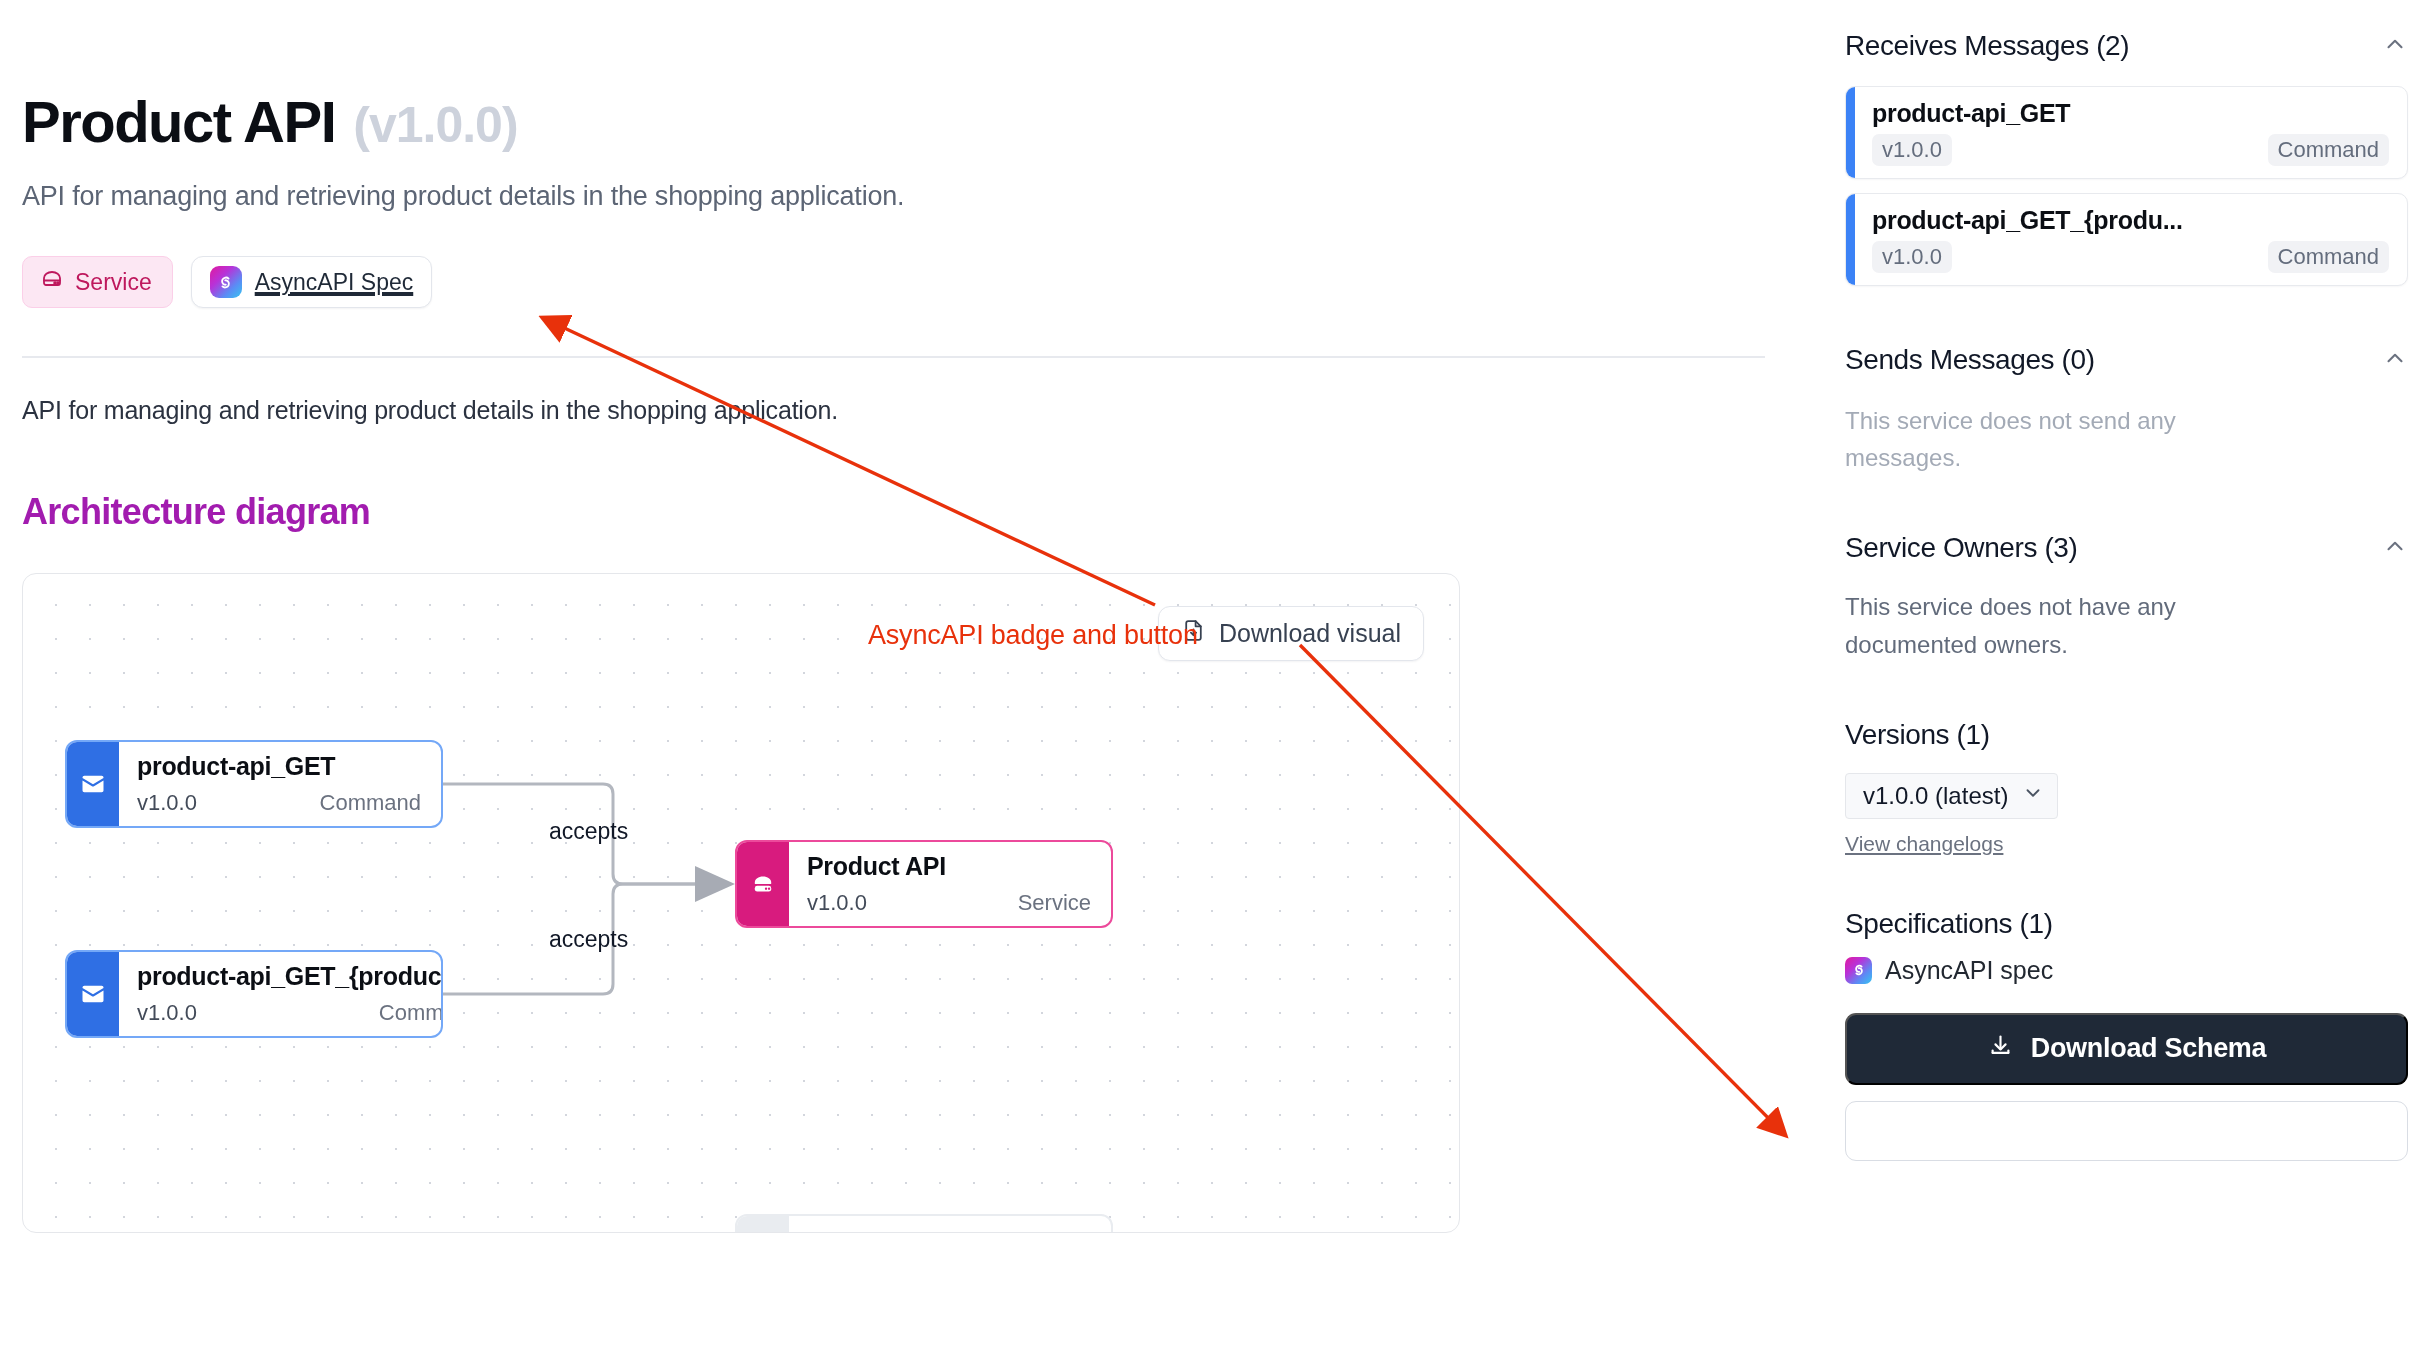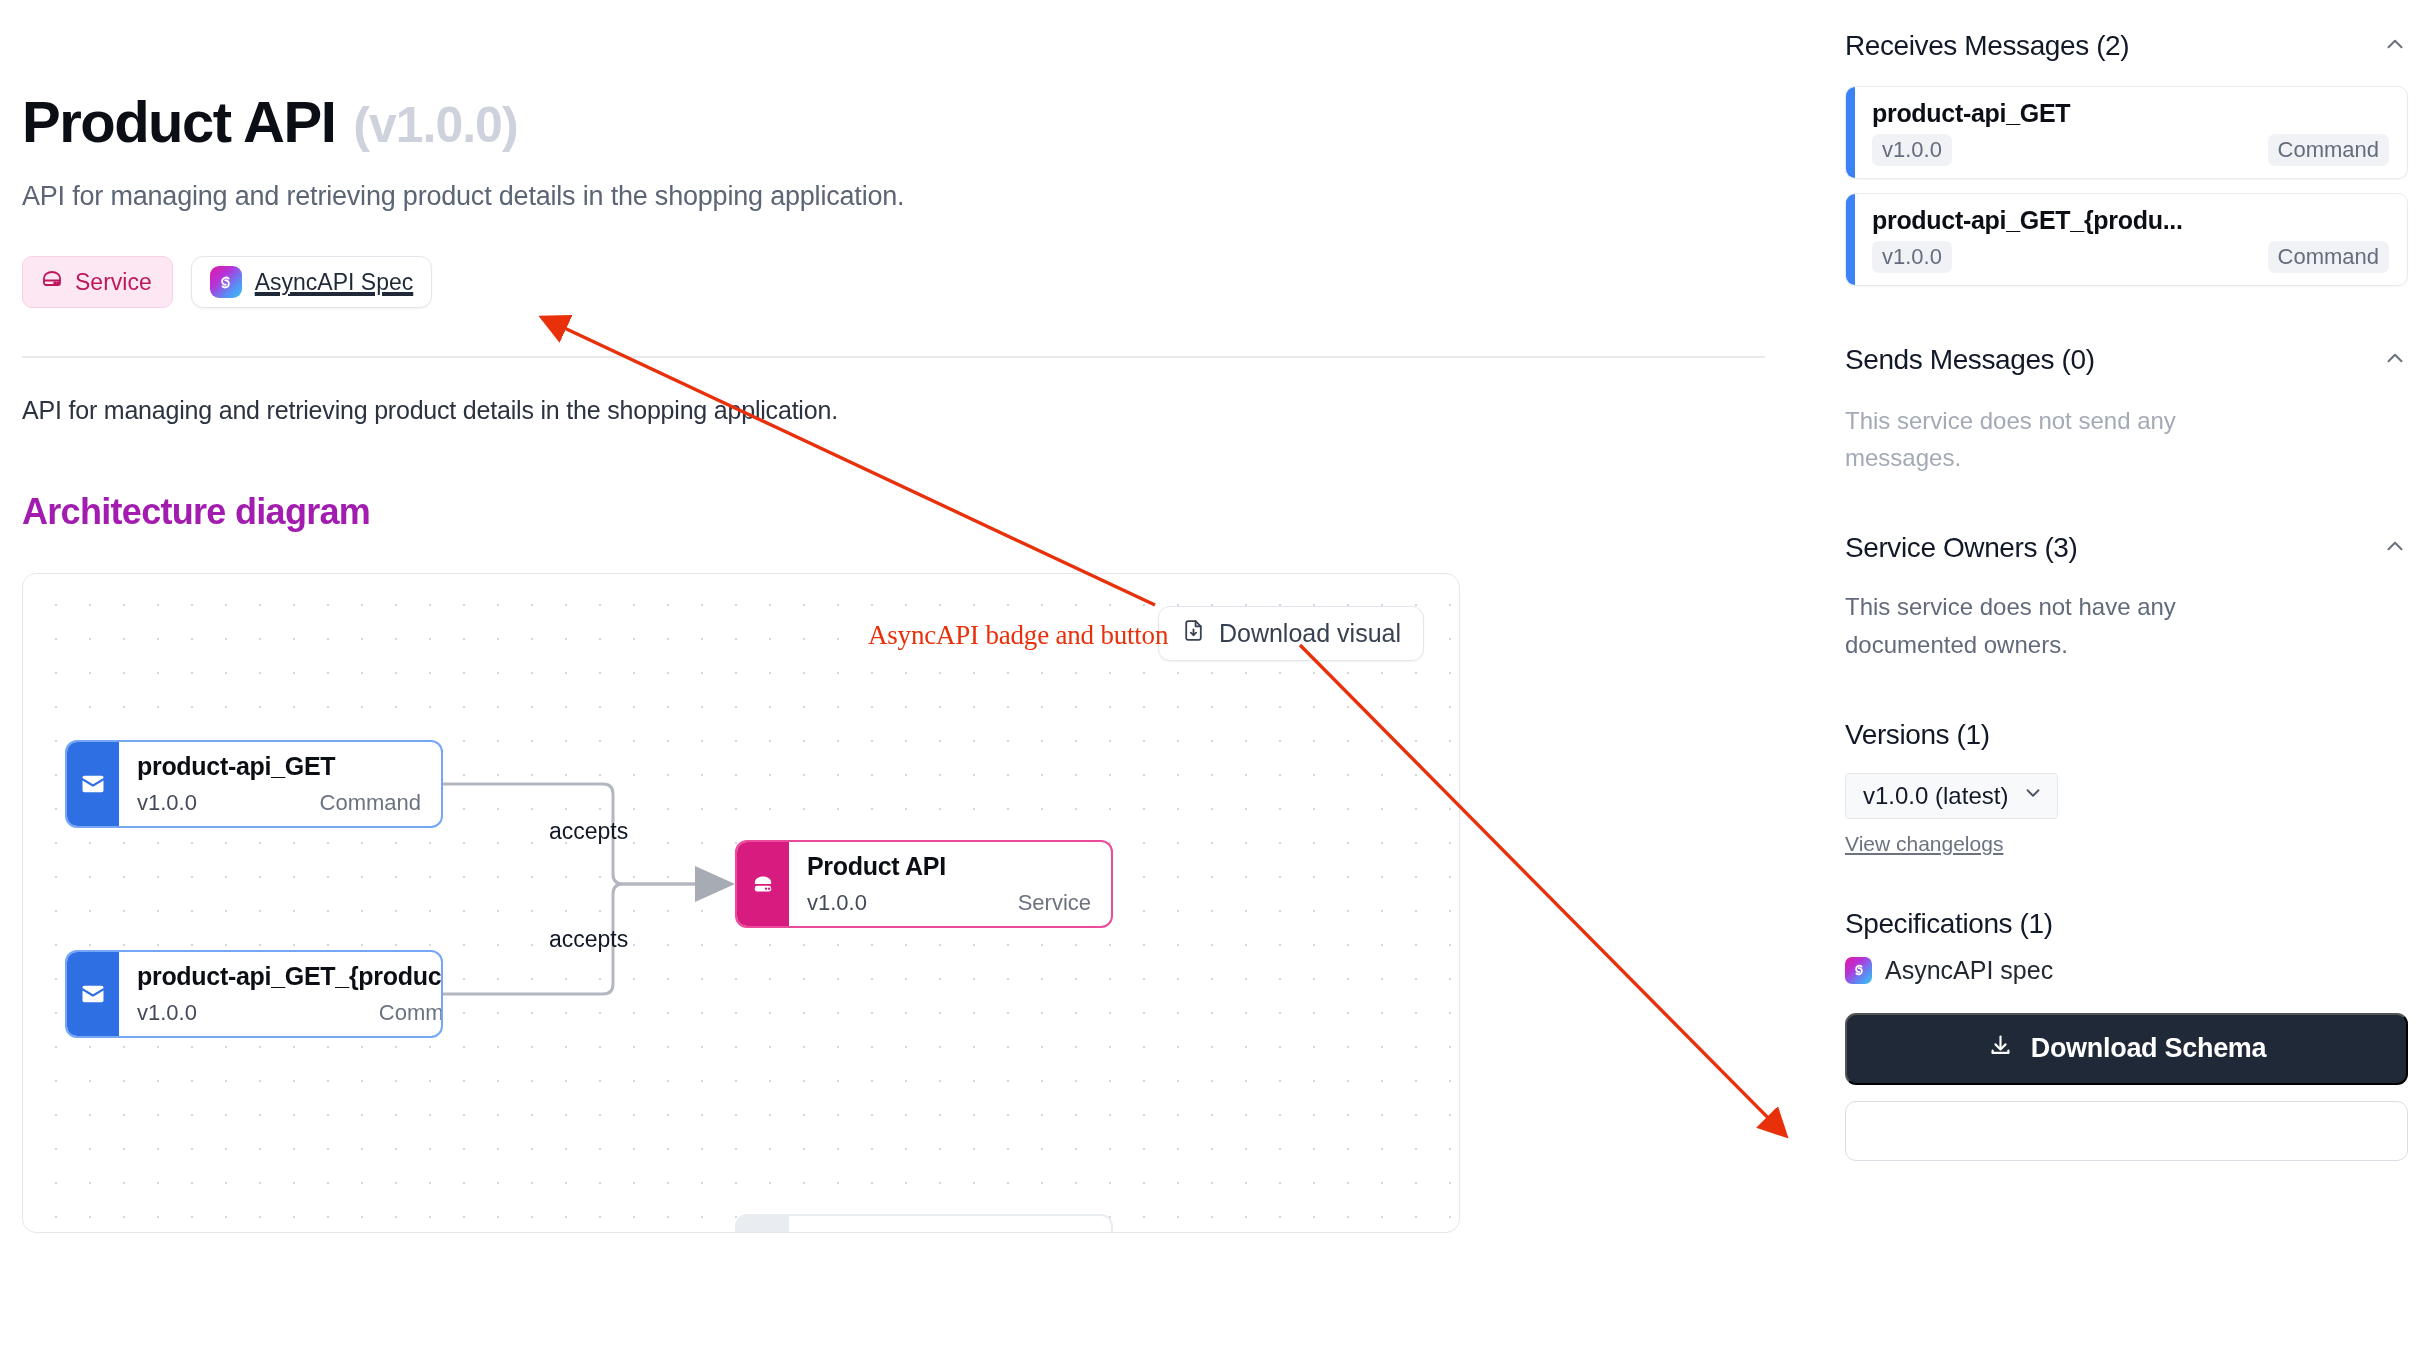--- a/index.html
+++ b/index.html
@@ -82,21 +82,21 @@
   .node.msg .strip { background: #2f6fe4; }
   .node.svc { border: 2px solid #ec4a9b; }
   .node.svc .strip { background: #d81b7e; }
 
   .edge-label { position: absolute; font-size: 23px; color: #111827; }
 
   
   .anno { position: absolute; left: 0; top: 0; width: 2428px; height: 1368px; pointer-events: none; }
   .anno-text {
     position: absolute; left: 868px; top: 620px;
-    color: #e8310b; font-size: 27px; letter-spacing: -0.2px; font-family: Liberation Serif, serif;
+    color: #e8310b; font-size: 27px; letter-spacing: -0.2px;
   }
 
   
   .sidebar { position: absolute; left: 1845px; top: 0; width: 583px; height: 1368px; padding: 0 20px 0 0; }
 
   .sb-head { display: flex; align-items: center; justify-content: space-between; }
   .sb-title { font-size: 28px; color: #111827; letter-spacing: -0.4px; }
   .chev-up { color: #6b7280; }
 
   .msg-card {

